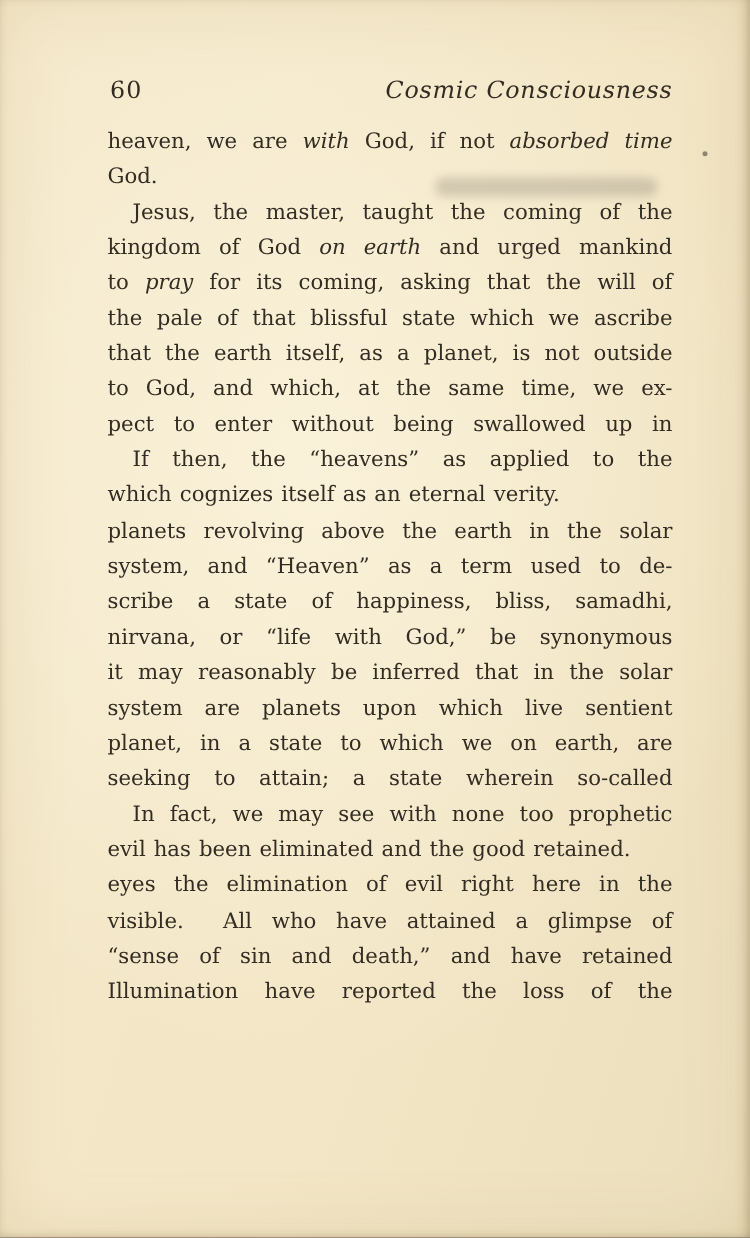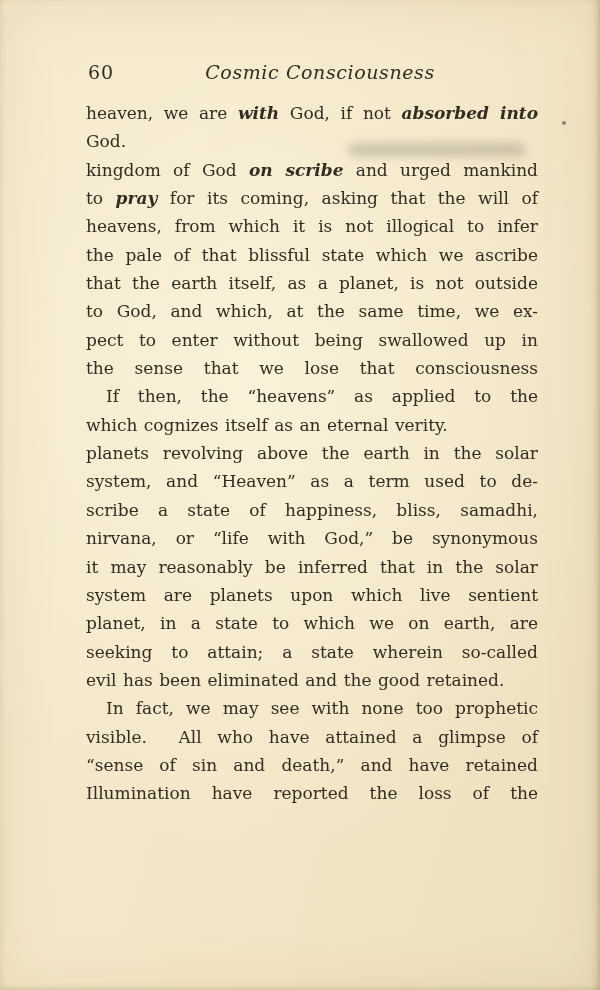--- a/index.html
+++ b/index.html
@@ -38,21 +38,21 @@
     position: absolute;
     left: 2px;
     top: 0;
     letter-spacing: 1px;
   }
   .running-head {
     position: absolute;
     left: 16px;
     right: 0;
     top: 0;
-    text-align: center;
+    text-align: right;
     font-style: italic;
     letter-spacing: 0.6px;
   }
   .page-body {
     position: absolute;
     top: 99px;
     left: 86px;
     width: 452px;
     font-size: 17px;
   }
@@ -60,21 +60,21 @@
     line-height: 28.35px;
     height: 28.35px;
     text-align: justify;
     text-align-last: justify;
     word-spacing: 1px;
     white-space: normal;
     overflow: visible;
   }
   .line.last { text-align-last: left; }
   .line.indent { text-indent: 20px; }
-  .it { font-style: italic; font-weight: bold; }
+  .it { font-style: italic; }
   
   .smudge {
     position: absolute;
     left: 348px;
     top: 142px;
     width: 178px;
     height: 15px;
     background: rgba(125,118,105,0.30);
     border-radius: 8px;
     filter: blur(4px);
@@ -97,39 +97,39 @@
 <div class="page">
   <div class="header">
     <span class="page-number">60</span>
     <span class="running-head">Cosmic Consciousness</span>
   </div>
 
   <div class="smudge"></div>
   <div class="speck"></div>
 
   <div class="page-body">
-      <div class="line"><span>heaven, we are </span><span class="it">with</span><span> God, if not </span><span class="it">absorbed into</span></div>
+      <div class="line"><span>heaven, we are </span><span class="it">with</span><span> God, if not </span><span class="it">absorbed time</span></div>
       <div class="line last"><span>God.</span></div>
-      <div class="line"><span>kingdom of God </span><span class="it">on scribe</span><span> and urged mankind</span></div>
+      <div class="line indent"><span>Jesus, the master, taught the coming of the</span></div>
+      <div class="line"><span>kingdom of God </span><span class="it">on earth</span><span> and urged mankind</span></div>
       <div class="line"><span>to </span><span class="it">pray</span><span> for its coming, asking that the will of</span></div>
-      <div class="line"><span>heavens, from which it is not illogical to infer</span></div>
       <div class="line"><span>the pale of that blissful state which we ascribe</span></div>
       <div class="line"><span>that the earth itself, as a planet, is not outside</span></div>
       <div class="line"><span>to God, and which, at the same time, we ex-</span></div>
       <div class="line"><span>pect to enter without being swallowed up in</span></div>
-      <div class="line"><span>the sense that we lose that consciousness</span></div>
       <div class="line indent"><span>If then, the “heavens” as applied to the</span></div>
       <div class="line last"><span>which cognizes itself as an eternal verity.</span></div>
       <div class="line"><span>planets revolving above the earth in the solar</span></div>
       <div class="line"><span>system, and “Heaven” as a term used to de-</span></div>
       <div class="line"><span>scribe a state of happiness, bliss, samadhi,</span></div>
       <div class="line"><span>nirvana, or “life with God,” be synonymous</span></div>
       <div class="line"><span>it may reasonably be inferred that in the solar</span></div>
       <div class="line"><span>system are planets upon which live sentient</span></div>
       <div class="line"><span>planet, in a state to which we on earth, are</span></div>
       <div class="line"><span>seeking to attain; a state wherein so-called</span></div>
+      <div class="line indent"><span>In fact, we may see with none too prophetic</span></div>
       <div class="line last"><span>evil has been eliminated and the good retained.</span></div>
-      <div class="line indent"><span>In fact, we may see with none too prophetic</span></div>
+      <div class="line"><span>eyes the elimination of evil right here in the</span></div>
       <div class="line"><span>visible.&nbsp; All who have attained a glimpse of</span></div>
       <div class="line"><span>“sense of sin and death,” and have retained</span></div>
       <div class="line"><span>Illumination have reported the loss of the</span></div>
     </div>
 </div>
 
 </body></html>

